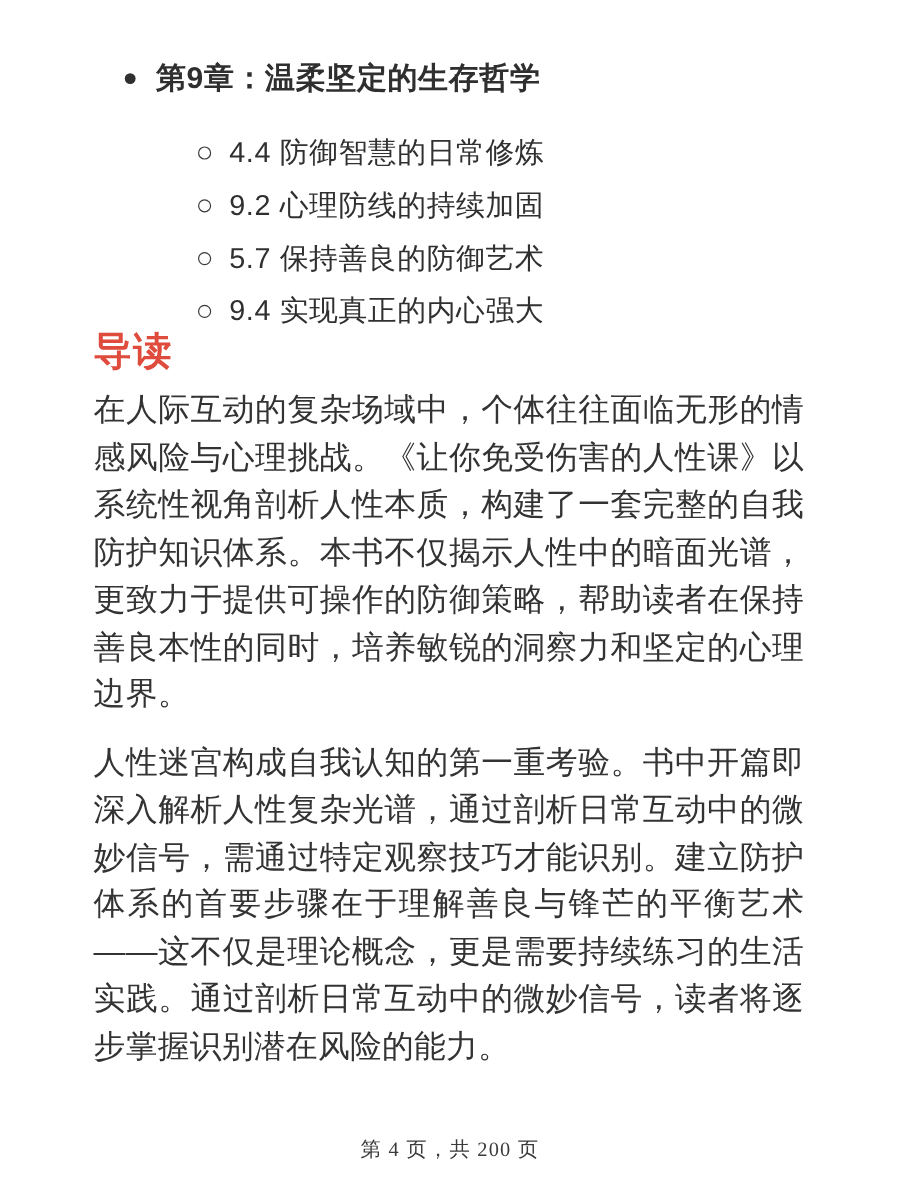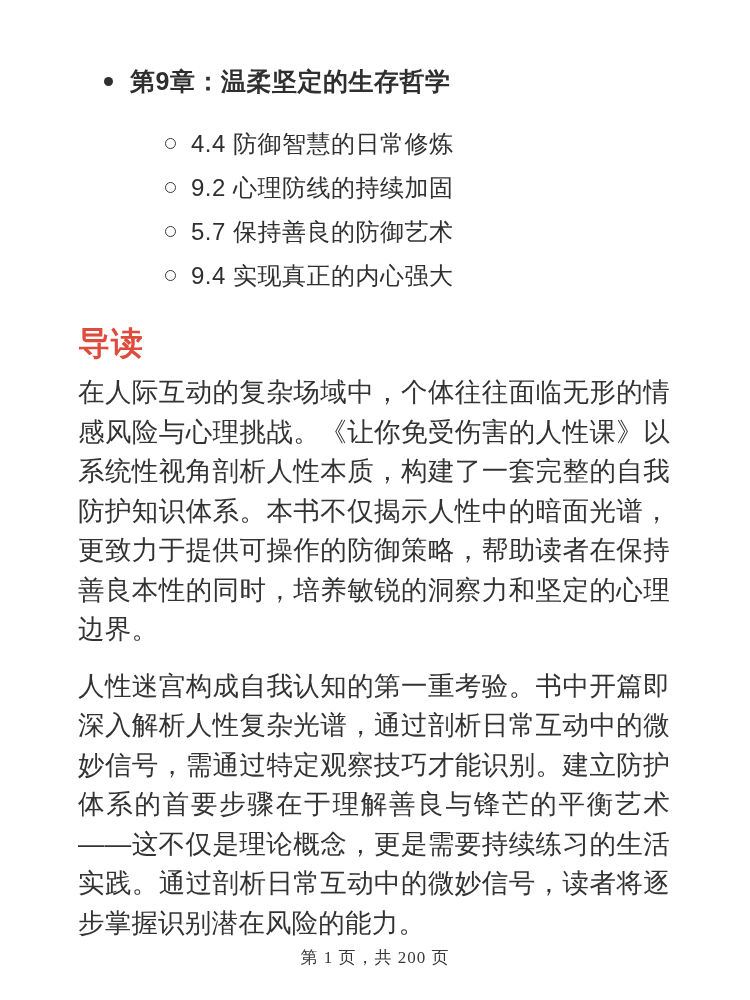--- a/index.html
+++ b/index.html
@@ -20,21 +20,21 @@
   .content {
     padding: 0 80px 0 78px;
   }
 
   
   .chapter-row {
     display: flex;
     align-items: center;
     margin-left: 26px;
     margin-top: 0;
-    padding-top: 64px;
+    padding-top: 48px;
     gap: 17px;
   }
   .chapter-title {
     font-size: 25px;
     font-weight: 700;
     color: #2f2f2f;
     line-height: 34px;
     letter-spacing: 0.5px;
   }
   .bullet-disc {
@@ -63,21 +63,20 @@
   .section-label {
     font-size: 24px;
     font-weight: 400;
     color: #303030;
     line-height: 29px;
     letter-spacing: 0.5px;
   }
 
   
   .intro-heading {
-    margin-top: 35px;
     font-size: 32px;
     font-weight: 700;
     color: #df4b3c;
     line-height: 36px;
     letter-spacing: 1px;
   }
   .body-paragraph {
     width: 592px;
     font-size: 26.5px;
     line-height: 39.5px;
@@ -130,14 +129,14 @@
       <span class="section-label">9.4 实现真正的内心强大</span>
     </div>
 
     <div class="intro-heading">导读</div>
 
     <p class="body-paragraph p1">在人际互动的复杂场域中，个体往往面临无形的情感风险与心理挑战。《让你免受伤害的人性课》以系统性视角剖析人性本质，构建了一套完整的自我防护知识体系。本书不仅揭示人性中的暗面光谱，更致力于提供可操作的防御策略，帮助读者在保持善良本性的同时，培养敏锐的洞察力和坚定的心理边界。</p>
     <p class="body-paragraph p2">人性迷宫构成自我认知的第一重考验。书中开篇即深入解析人性复杂光谱，通过剖析日常互动中的微妙信号，需通过特定观察技巧才能识别。建立防护体系的首要步骤在于理解善良与锋芒的平衡艺术——这不仅是理论概念，更是需要持续练习的生活实践。通过剖析日常互动中的微妙信号，读者将逐步掌握识别潜在风险的能力。</p>
 
   </div>
 
-  <div class="page-footer">第 1 页，共 200 页</div>
+  <div class="page-footer">第 4 页，共 200 页</div>
 </div>
 
 </body></html>

